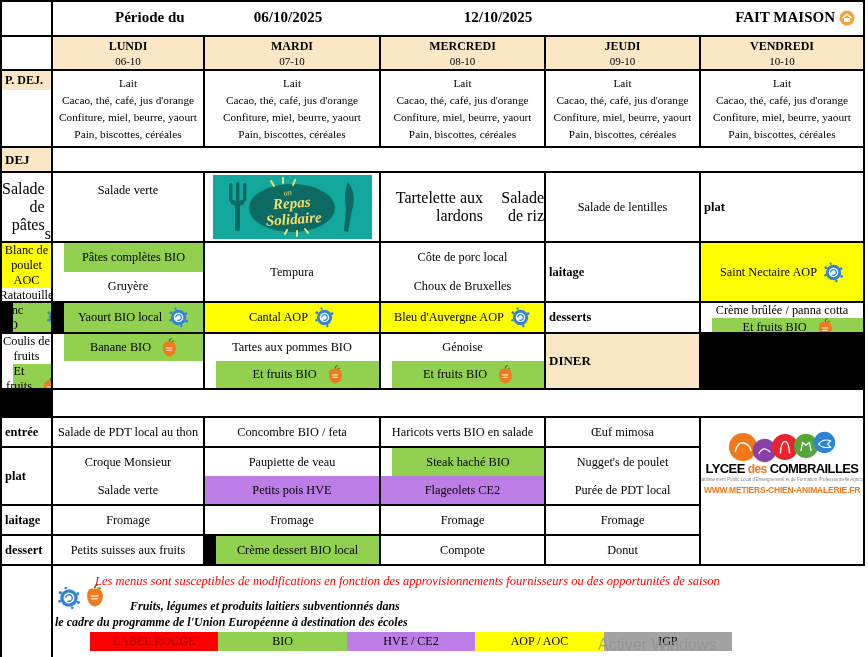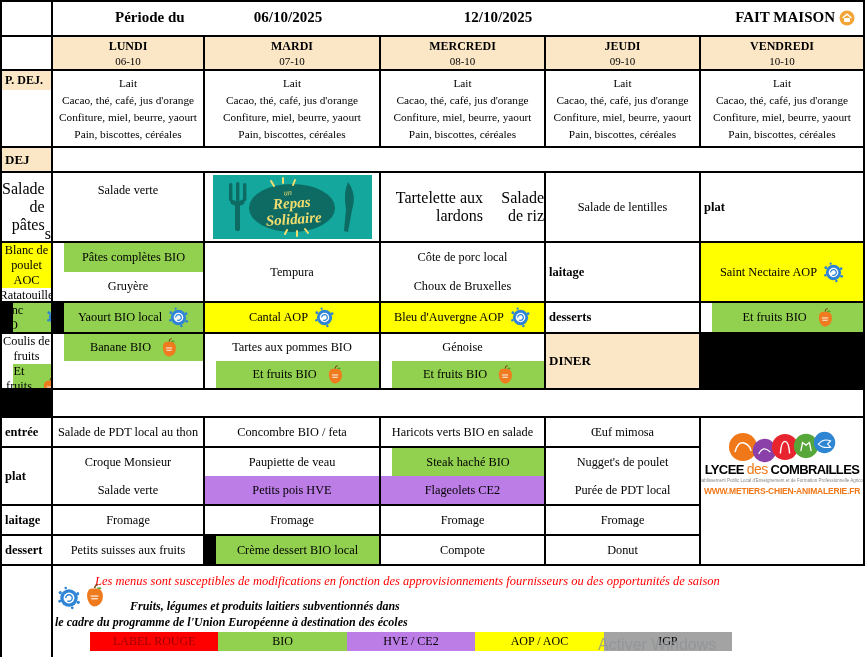--- a/index.html
+++ b/index.html
@@ -37,21 +37,21 @@
   .bg-yellow{background:var(--yellow,#ffff00);}
   .bg-green{background:var(--green,#92d050);margin-left:11px;}
   .bg-purple{background:var(--purple,#bd7de6);}
   .imgcell{display:flex;align-items:center;justify-content:center;}
   
   .logo-cell{grid-column:6/7;grid-row:10/14;display:flex;flex-direction:column;align-items:center;padding-top:8px;
              font-family:"Liberation Sans",sans-serif;}
   .logo-circles{display:flex;align-items:flex-end;height:34px;margin-bottom:1px;}
   .logo-circles svg{margin:0 -3px;}
   .logo-title{font-weight:bold;font-size:13px;letter-spacing:-0.6px;white-space:nowrap;}
-  .logo-title .des{color:#f07818;font-size:14px;font-weight:normal;}
+  .logo-title .des{color:#f07818;font-size:12px;font-weight:bold;}
   .logo-sub{font-size:4.5px;color:#888;white-space:nowrap;margin-top:1px;}
   .logo-url{font-weight:bold;font-size:8.5px;color:#f07818;white-space:nowrap;margin-top:3px;letter-spacing:-0.2px;}
   
   .footer{position:absolute;left:0;top:566px;width:868px;height:91px;}
   .note1{position:absolute;left:95px;top:8px;color:var(--red,#ff0000);font-style:italic;font-size:12.5px;white-space:nowrap;}
   .foot-icons{position:absolute;left:57px;top:20px;display:flex;gap:4px;align-items:center;}
   .note2a{position:absolute;left:130px;top:33px;font-weight:bold;font-style:italic;font-size:12px;white-space:nowrap;}
   .note2b{position:absolute;left:55px;top:49px;font-weight:bold;font-style:italic;font-size:12px;white-space:nowrap;}
   .legend{position:absolute;left:90px;top:66px;width:642px;height:19px;display:flex;font-family:Liberation Serif, serif;}
   .legend .seg{flex:1;display:flex;align-items:center;justify-content:center;font-size:12px;font-weight:normal;}
@@ -295,20 +295,23 @@
             <circle cx="8" cy="1.8" r="1.2" fill="#2f84d6"></circle>
             <circle cx="14" cy="20" r="1.3" fill="#2f84d6"></circle>
             <circle cx="11" cy="11" r="5" fill="#fff"></circle>
             <path d="M8 11 a3 3 0 1 1 1.5 2.6" fill="none" stroke="#2f84d6" stroke-width="1.3"></path>
           </svg>
         </span>
     </div>
 
     <div class="c lbl">desserts</div>
     <div class="c two">
+      <div class="strip">
+          <span>Crème brûlée / panna cotta</span>
+        </div>
       <div class="strip bg-green">
           <span>Et fruits BIO</span>
         <span class="inline-ico">
             <svg width="16" height="19" viewBox="0 0 17 21">
               <path d="M8.5 4 q0.5 -3 3 -3.4" fill="none" stroke="#7a4a12" stroke-width="1.3"></path>
               <path d="M8.5 4.5 C3 2.5 1 8 2 13 C3 18 6 20.5 8.5 20.5 C11 20.5 15.5 18 16 13 C17 8 14 2.5 8.5 4.5 Z" fill="#f07a1e"></path>
               <path d="M10.5 3.5 q3 -1.5 4.5 0.5 q-2.5 1.5 -4.5 -0.5z" fill="#5a9e2f"></path>
               <rect x="5" y="10.5" width="7" height="1" fill="#fff"></rect>
               <rect x="5.5" y="13" width="6" height="1" fill="#fff"></rect>
             </svg>

